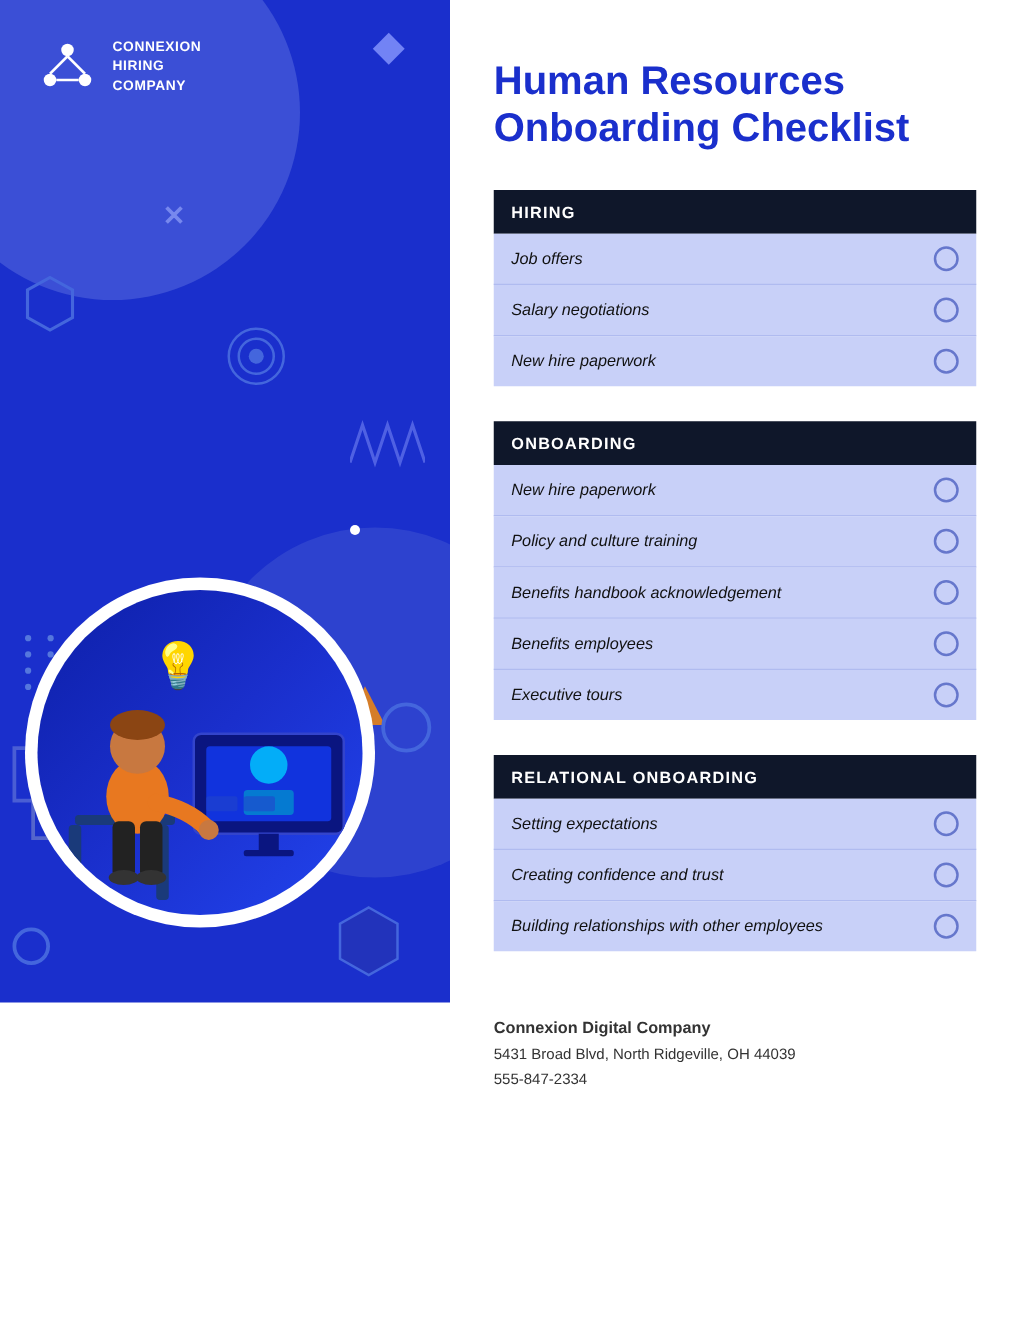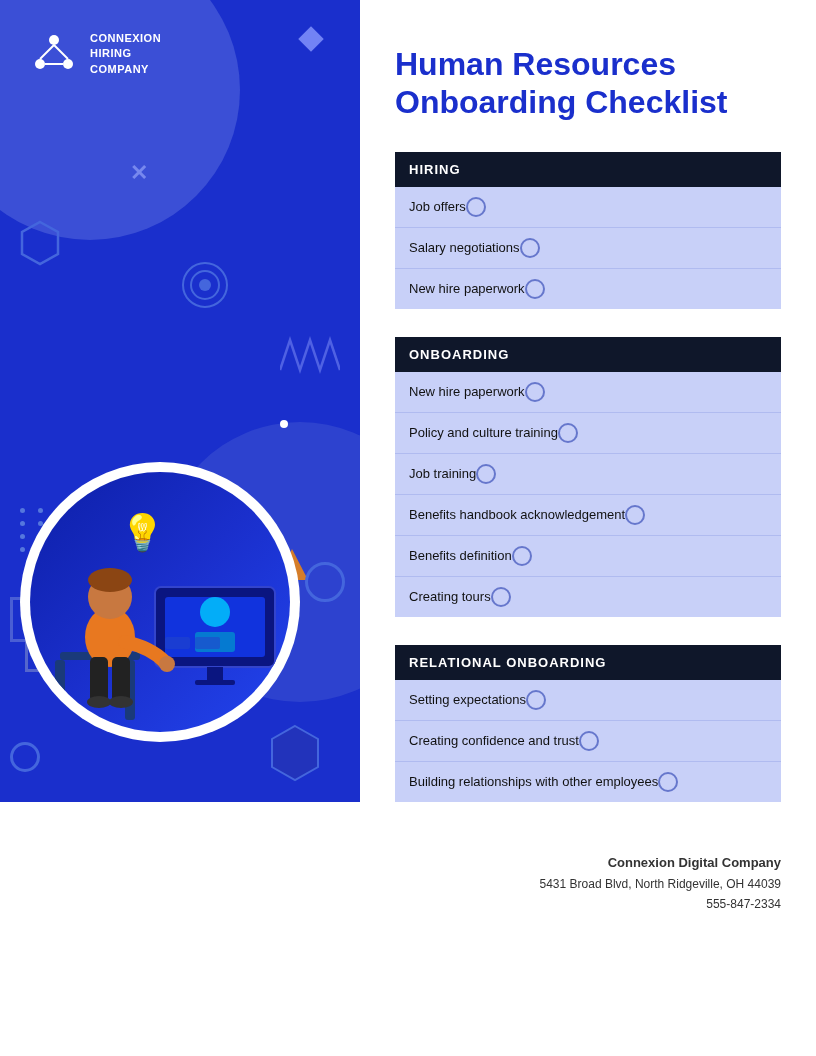--- a/index.html
+++ b/index.html
@@ -202,24 +202,25 @@
       color: #fff;
       font-size: 13px;
       font-weight: bold;
       letter-spacing: 1px;
       padding: 10px 14px;
     }
 
     .checklist-item {
       display: flex;
       align-items: center;
-      justify-content: flex-start;
+      justify-content: space-between;
       background: #c8d0f8;
       padding: 10px 14px;
       border-bottom: 1px solid #b0bbf0;
+      font-style: italic;
     }
 
     .checklist-item:last-child {
       border-bottom: none;
     }
 
     .item-label {
       font-size: 13px;
       color: #111;
     }
@@ -237,21 +238,20 @@
       justify-content: center;
     }
 
     
     .footer {
       margin-top: 30px;
       padding-top: 20px;
       font-size: 12px;
       color: #333;
       line-height: 1.7;
-      text-align: right;
     }
 
     .footer-company {
       font-weight: bold;
       font-size: 13px;
     }
   </style>
 </head>
 <body>
 
@@ -420,33 +420,29 @@
         <div class="section-header">ONBOARDING</div>
         <div class="checklist-item">
           <span class="item-label">New hire paperwork</span>
           <div class="checkbox-circle" title="New hire paperwork"></div>
         </div>
         <div class="checklist-item">
           <span class="item-label">Policy and culture training</span>
           <div class="checkbox-circle" title="Policy and culture training"></div>
         </div>
         <div class="checklist-item">
-          <span class="item-label">Job training</span>
-          <div class="checkbox-circle" title="Job training"></div>
-        </div>
-        <div class="checklist-item">
           <span class="item-label">Benefits handbook acknowledgement</span>
           <div class="checkbox-circle" title="Employee handbook acknowledgement"></div>
         </div>
         <div class="checklist-item">
-          <span class="item-label">Benefits definition</span>
+          <span class="item-label">Benefits employees</span>
           <div class="checkbox-circle" title="Benefits paperwork"></div>
         </div>
         <div class="checklist-item">
-          <span class="item-label">Creating tours</span>
+          <span class="item-label">Executive tours</span>
           <div class="checkbox-circle" title="Facility tours"></div>
         </div>
       </div>
       <div class="section">
         <div class="section-header">RELATIONAL ONBOARDING</div>
         <div class="checklist-item">
           <span class="item-label">Setting expectations</span>
           <div class="checkbox-circle" title="Setting expectations"></div>
         </div>
         <div class="checklist-item">

